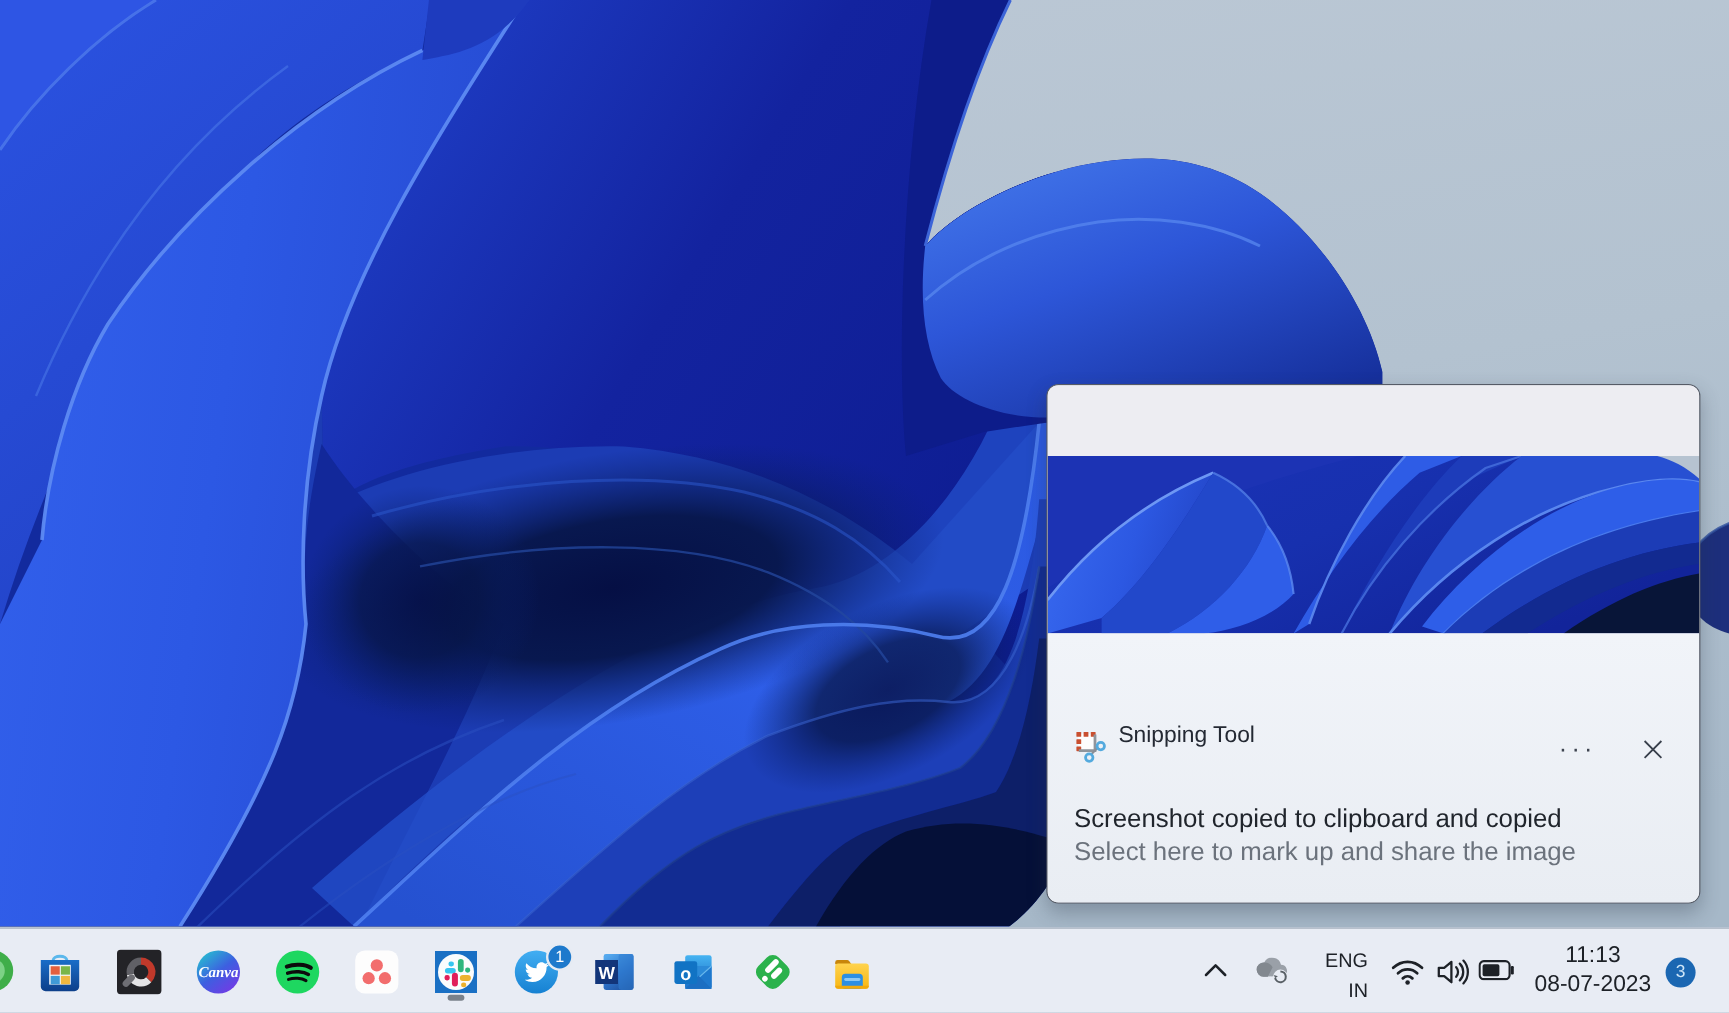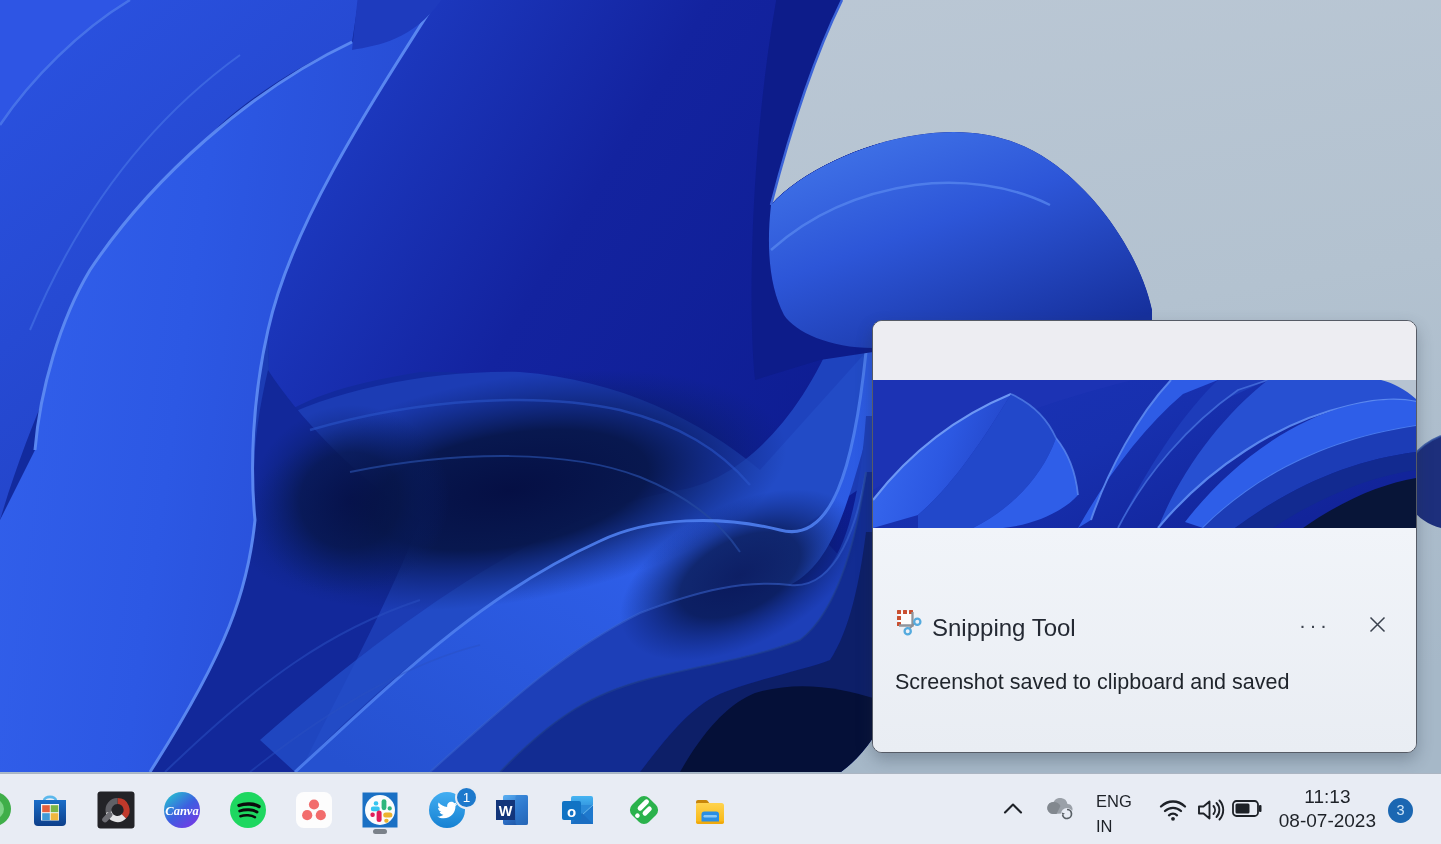--- a/index.html
+++ b/index.html
@@ -2,21 +2,21 @@
 <html><head>
 <meta charset="utf-8">
 <style>
 html,body{margin:0;padding:0;width:1441px;height:844px;overflow:hidden;font-family:"Liberation Sans",sans-serif;}
 #screen{position:relative;width:1441px;height:844px;background:#b3c1cf;overflow:hidden;}
 #wall{position:absolute;left:0;top:0;}
 #toast{position:absolute;left:872px;top:320px;width:543px;height:431px;border-radius:10px;background:#eef1f6;border:1px solid #565b66;box-shadow:0 7px 16px rgba(40,50,65,.3);overflow:hidden;}
 #toast .strip{position:absolute;left:0;top:0;width:100%;height:59px;background:#ededf2;}
 #toast .hero{position:absolute;left:0;top:59px;width:543px;height:148px;overflow:hidden;}
 #toast .body{position:absolute;left:0;top:207px;width:100%;height:224px;background:linear-gradient(180deg,#f1f4f9,#e9edf3);}
-#toast .title{position:absolute;left:59px;top:293px;font-size:24px;color:#242933;}
+#toast .title{position:absolute;left:59px;top:281px;font-size:19px;color:#242933;}
 #toast .dots{position:absolute;left:426px;top:292px;font-size:21px;letter-spacing:3.5px;color:#3e4450;}
 #toast .l1{position:absolute;left:22px;top:349px;font-size:21.5px;color:#20252c;}
 #toast .l2{position:absolute;left:22px;top:377px;font-size:21.5px;color:#6b727c;}
 #bar{position:absolute;left:0;top:773px;width:1441px;height:71px;background:#e8ecf4;border-top:1px solid #abb5c2;box-sizing:border-box;}
 .ic{position:absolute;top:17px;}
 .tray{position:absolute;color:#1d2127;}
 </style>
 </head>
 <body>
 <div id="screen">
@@ -182,21 +182,22 @@
     <path d="M16.5,3 L16.5,16.5 L3,16.5" stroke="#90959c" stroke-width="2.3" fill="none"></path>
     <path d="M16.5,16.5 L18.8,13.8 M16.5,16.5 L13.2,19.8" stroke="#8a8f96" stroke-width="1.8"></path>
     <circle cx="21.3" cy="12.7" r="3.1" fill="none" stroke="#54aade" stroke-width="2.3"></circle>
     <circle cx="11.7" cy="22.3" r="3.1" fill="none" stroke="#54aade" stroke-width="2.3"></circle>
   </svg>
   <div class="title">Snipping Tool</div>
   <div class="dots">···</div>
   <svg style="position:absolute;left:496px;top:295px" width="17" height="17" viewBox="0 0 17 17">
         <path d="M1.5,1.5 L15.5,15.5 M15.5,1.5 L1.5,15.5" stroke="#3a414d" stroke-width="1.5"></path>
       </svg>
-  <div class="l1">Screenshot saved to clipboard and saved</div>
+  <div class="l1">Screenshot copied to clipboard and copied</div>
+  <div class="l2">Select here to mark up and share the image</div>
 </div>
 
 <div id="bar">
 
 <svg class="ic" style="left:-24px" width="36" height="36" viewBox="0 0 36 36">
         <circle cx="18" cy="18" r="17" fill="#3fae49"></circle>
         <circle cx="18" cy="18" r="10" fill="#7cd286"></circle>
       </svg>
 
 <svg class="ic" style="left:31px" width="38" height="38" viewBox="0 0 38 38">
@@ -334,21 +335,21 @@
       </svg>
 
 <svg class="tray" style="left:1045px;top:24px;position:absolute" width="34" height="24" viewBox="0 0 34 24">
 <path d="M8,16 a6,6 0 0 1 0.5,-12 a7.5,7.5 0 0 1 14,2 a5,5 0 0 1 3,9 Z" fill="#9aa0a8"></path>
 <path d="M8,16 a6,6 0 0 1 0.5,-12 a7.5,7.5 0 0 1 7,4 l-4,8 Z" fill="#82888f"></path>
 <circle cx="22" cy="16" r="6" fill="#e8ecf4"></circle>
 <path d="M22,11.5 a4.5,4.5 0 1 1 -4.4,5.5" stroke="#596066" stroke-width="1.7" fill="none"></path>
 <path d="M16.6,14.6 L17.6,17.2 L19.9,15.6" fill="#596066"></path>
 </svg>
 
-<div class="tray" style="left:1096px;top:15px;width:44px;text-align:left;font-size:16.5px;line-height:25px;">ENG<br>IN</div>
+<div class="tray" style="left:1096px;top:15px;width:44px;text-align:right;font-size:16.5px;line-height:25px;">ENG<br>IN</div>
 
 <svg class="tray" style="left:1158px;top:25px;position:absolute" width="30" height="22" viewBox="0 0 30 22">
 <path d="M3,7.5 C10,0.8 20,0.8 27,7.5" stroke="#1d2127" stroke-width="2.3" fill="none" stroke-linecap="round"></path>
 <path d="M7,12 C11.5,7.7 18.5,7.7 23,12" stroke="#1d2127" stroke-width="2.3" fill="none" stroke-linecap="round"></path>
 <path d="M11,16.3 C13.3,14.2 16.7,14.2 19,16.3" stroke="#1d2127" stroke-width="2.3" fill="none" stroke-linecap="round"></path>
 <circle cx="15" cy="19.8" r="1.9" fill="#1d2127"></circle>
 </svg>
 
 <svg class="tray" style="left:1196px;top:24px;position:absolute" width="30" height="24" viewBox="0 0 30 24">
 <path d="M3,8.5 v7 h4.5 l6,5 v-17 l-6,5 Z" fill="none" stroke="#1d2127" stroke-width="1.9" stroke-linejoin="round"></path>

